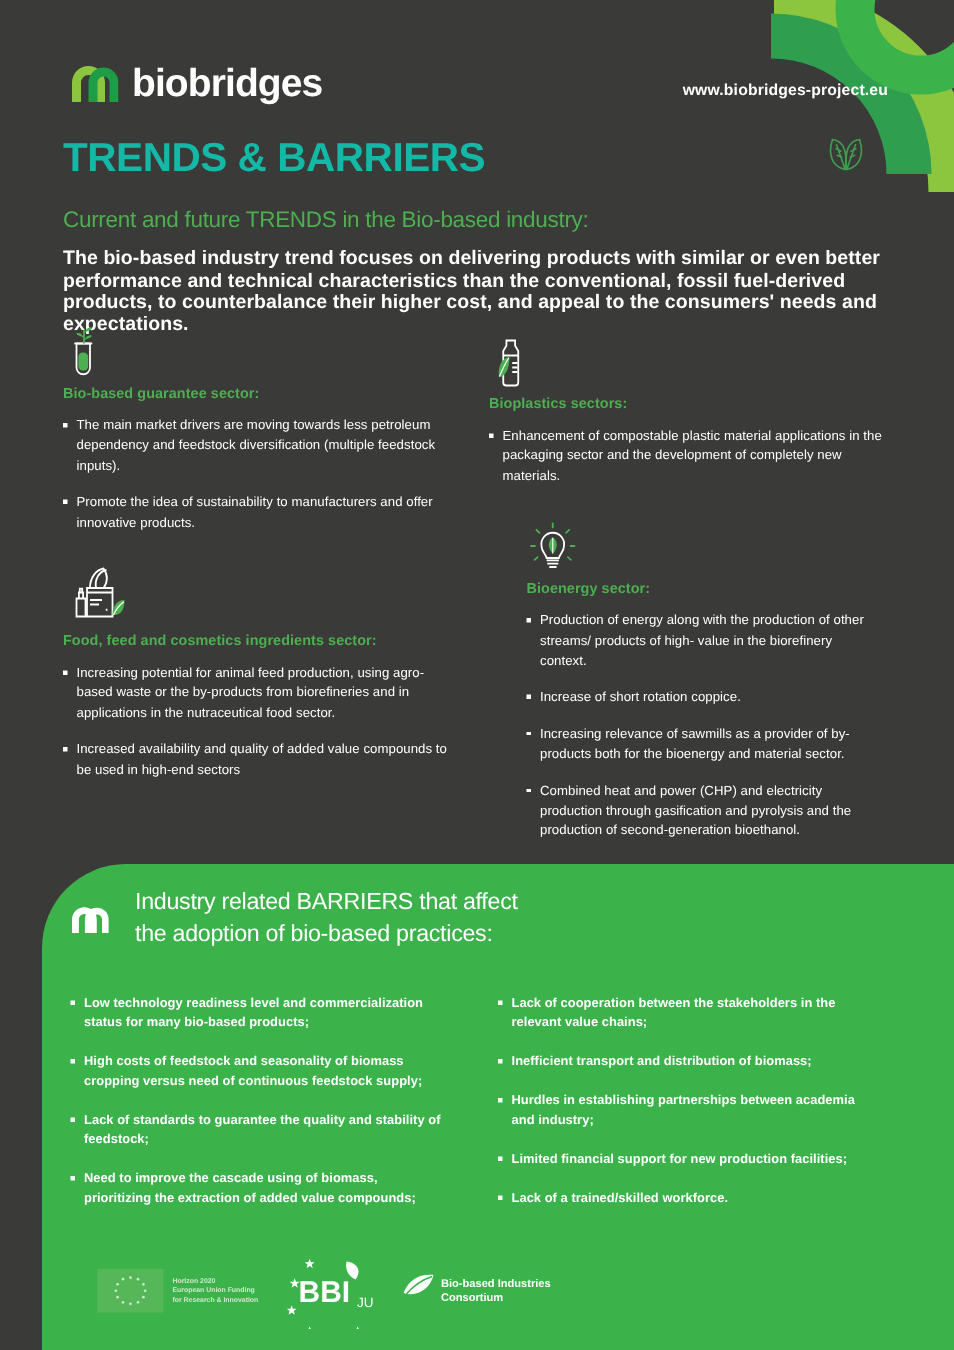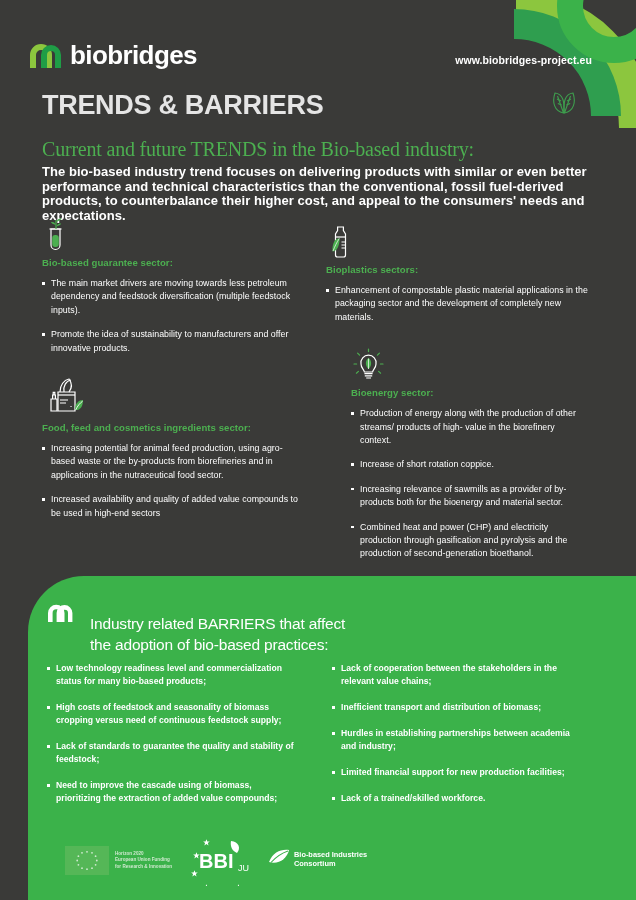--- a/index.html
+++ b/index.html
@@ -8,30 +8,30 @@
     background:#3a3a38;
     font-family:"Liberation Sans",sans-serif;
     overflow:hidden;
   }
   .page{position:relative;width:636px;height:900px;background:#3a3a38;overflow:hidden;}
 
   
   .arcs{position:absolute;top:0;right:0;width:200px;height:130px;overflow:hidden;pointer-events:none;}
 
   
-  .logo-row{position:absolute;left:28px;top:42px;display:flex;}
+  .logo-row{position:absolute;left:46px;top:42px;display:flex;}
   .logo-mark{width:33px;height:26px;margin-right:9px;}
   .logo-word{color:#ffffff;font-size:26px;font-weight:bold;letter-spacing:-0.6px;line-height:26px;}
   .site-url{position:absolute;right:44px;top:54px;color:#ffffff;font-size:10.5px;font-weight:bold;letter-spacing:0.1px;}
 
-  .main-title{position:absolute;left:42px;top:90px;color:#e5e5e5;font-size:27px;font-weight:bold;letter-spacing:-0.3px;}
+  .main-title{position:absolute;left:42px;top:90px;color:#14b8a6;font-size:27px;font-weight:bold;letter-spacing:-0.3px;}
   .leaf-deco{position:absolute;right:57px;top:87px;width:30px;height:28px;}
 
   
-  .trends-heading{position:absolute;left:42px;top:138px;color:#4caf50;font-size:20px;letter-spacing:-0.2px;font-family:Liberation Serif, serif;}
+  .trends-heading{position:absolute;left:42px;top:138px;color:#4caf50;font-size:15px;letter-spacing:-0.2px;}
   .intro{position:absolute;left:42px;top:165px;width:555px;color:#ffffff;font-size:13px;font-weight:bold;line-height:14.6px;letter-spacing:0.05px;}
 
   
   .cols{position:absolute;left:0;top:218px;width:636px;}
   .col{position:absolute;width:262px;}
   .col-left{left:42px;}
   .col-right{left:326px;}
 
   .block{margin-bottom:6px;}
   .blk-icon{height:34px;margin-bottom:5px;}
@@ -43,21 +43,21 @@
   }
   ul.bullets li:before{
     content:"";position:absolute;left:0;top:5px;width:2.6px;height:2.6px;background:#ffffff;
   }
 
   
   .barriers{
     position:absolute;left:28px;top:576px;width:608px;height:324px;
     background:#3bb24a;border-top-left-radius:56px;
   }
-  .barriers-head{position:absolute;left:62px;top:37px;width:420px;}
+  .barriers-head{position:absolute;left:62px;top:15px;width:420px;}
   .b-logo{position:absolute;left:19px;top:27px;width:26px;height:19px;}
   .barriers-title{color:#ffffff;font-size:15.5px;line-height:21px;letter-spacing:-0.2px;}
   .b-cols{position:absolute;top:82px;left:0;width:608px;}
   .b-col{position:absolute;width:258px;}
   .b-col-left{left:15px;}
   .b-col-right{left:300px;}
   ul.b-bullets{list-style:none;margin:4px;padding:0;}
   ul.b-bullets li{
     position:relative;padding-left:9px;margin-bottom:13px;
     color:#ffffff;font-size:8.6px;font-weight:bold;line-height:13px;letter-spacing:0.03px;

